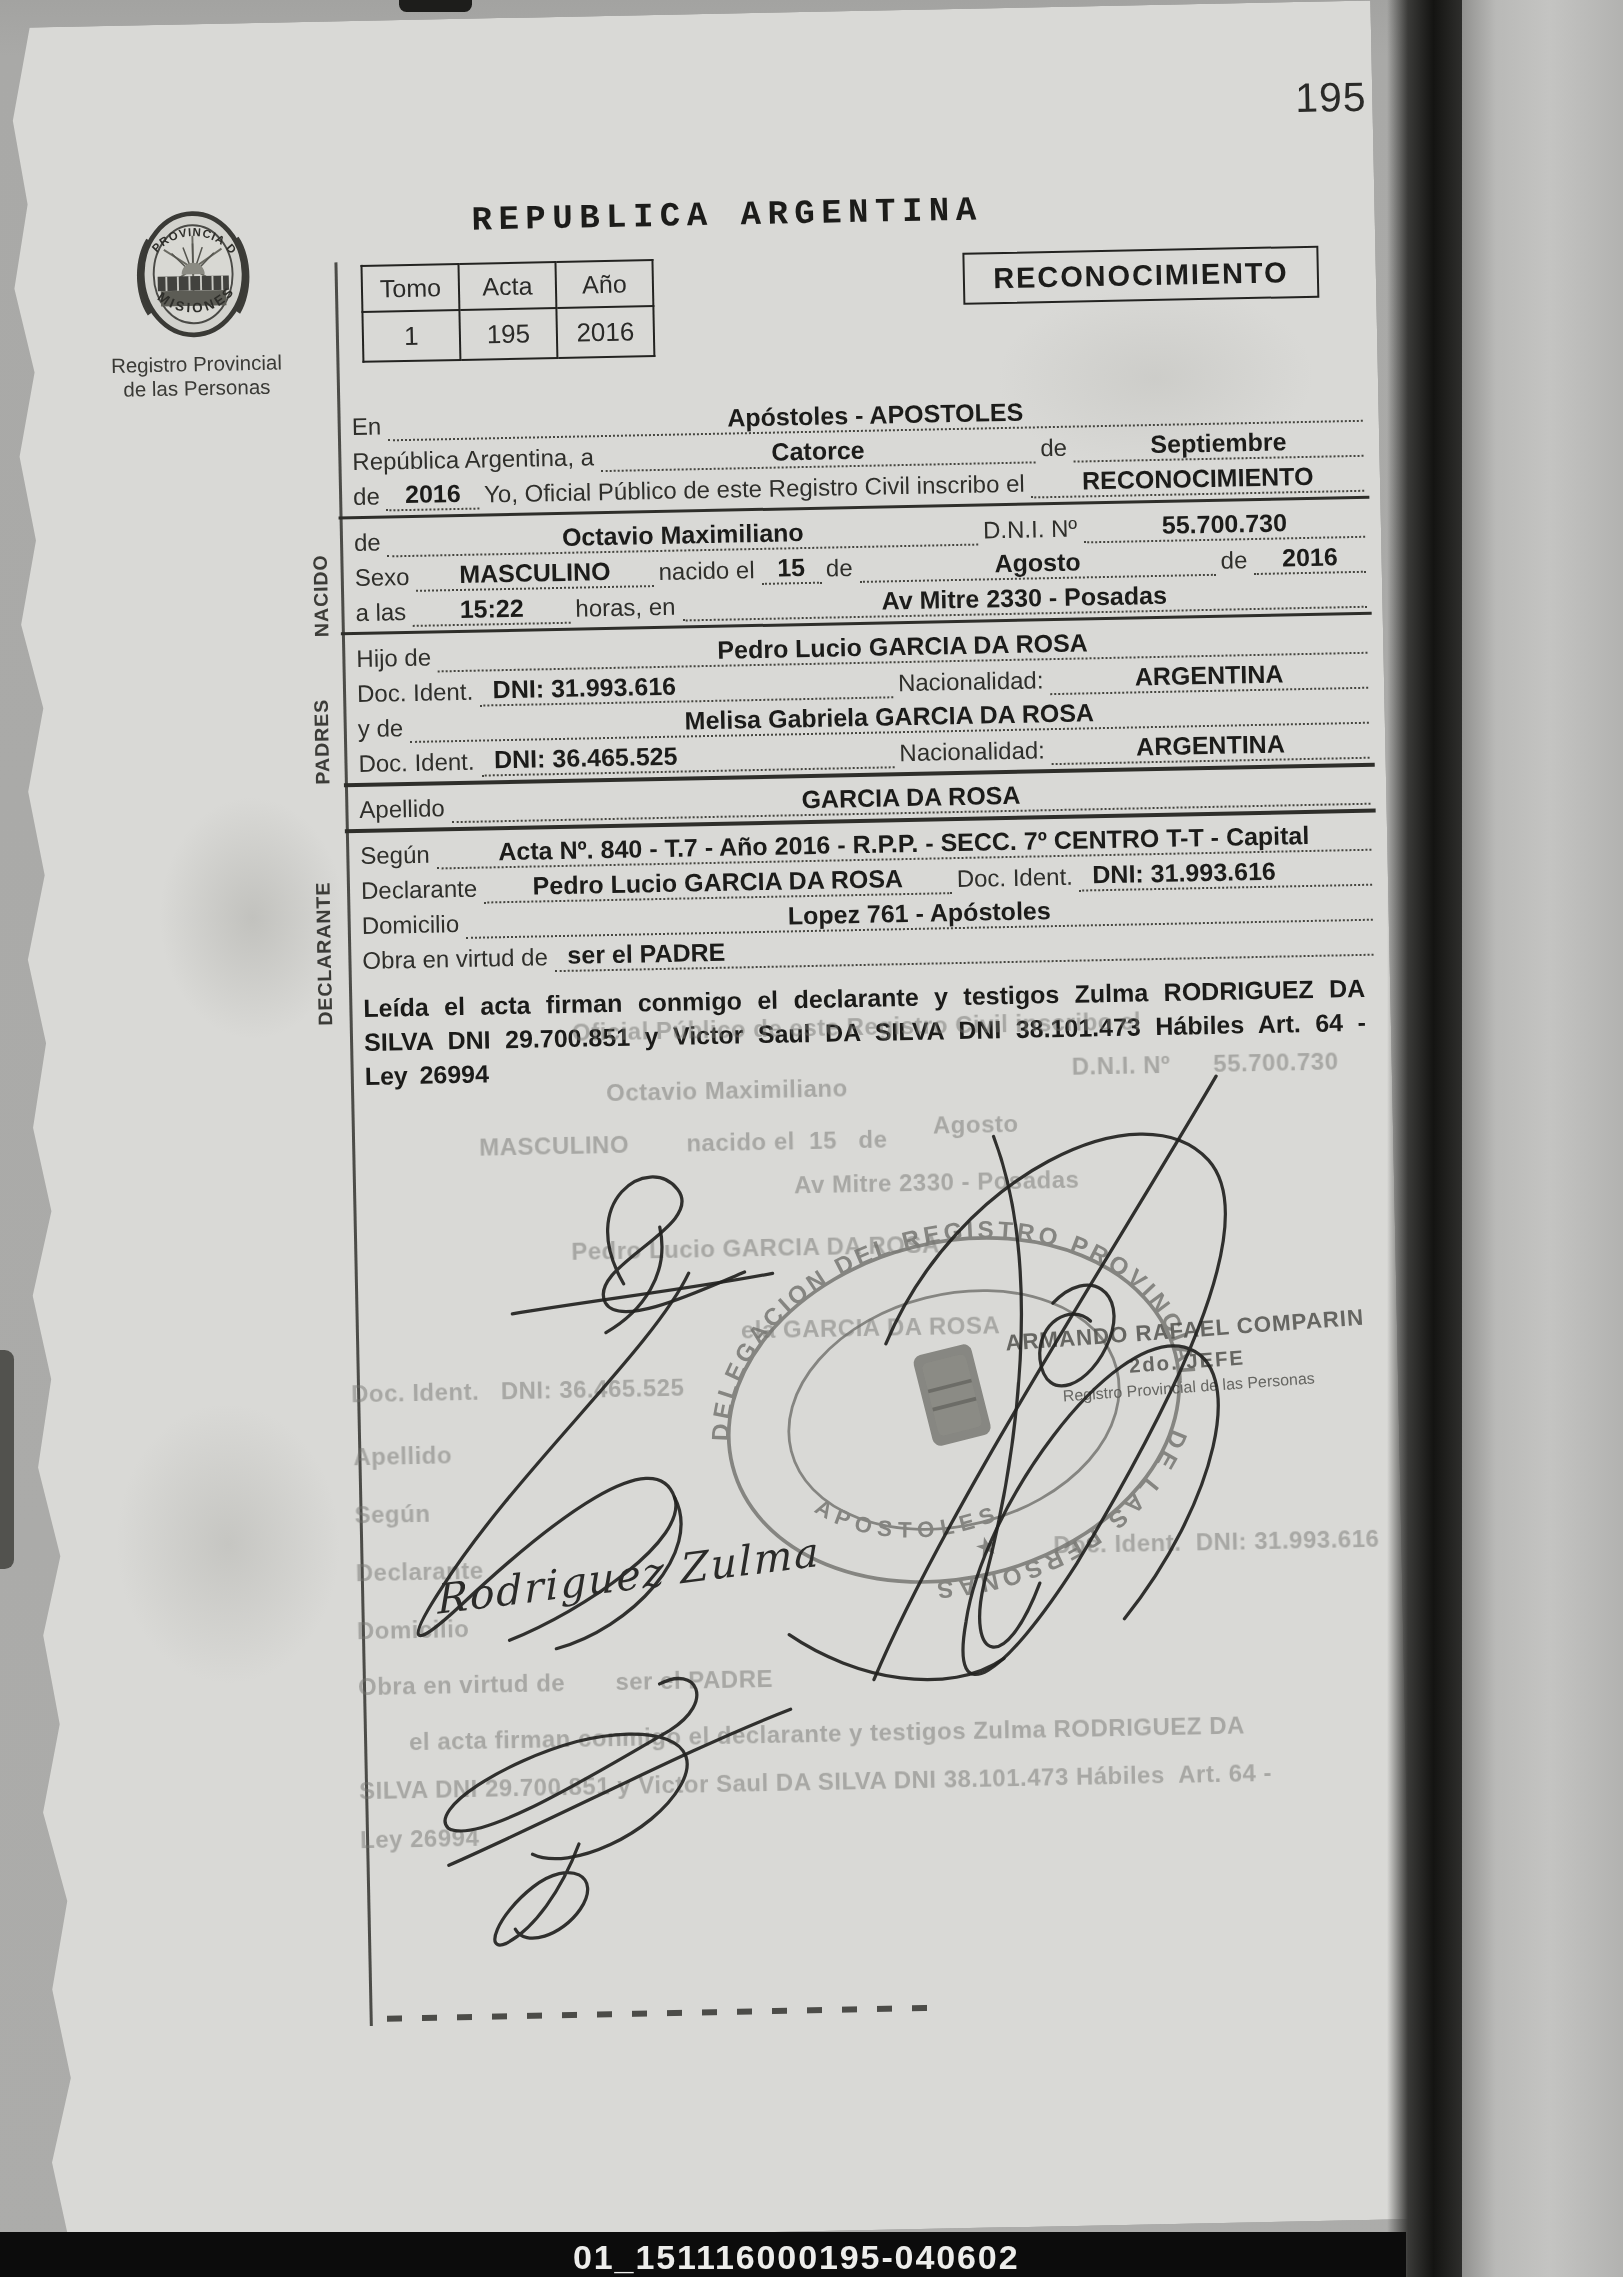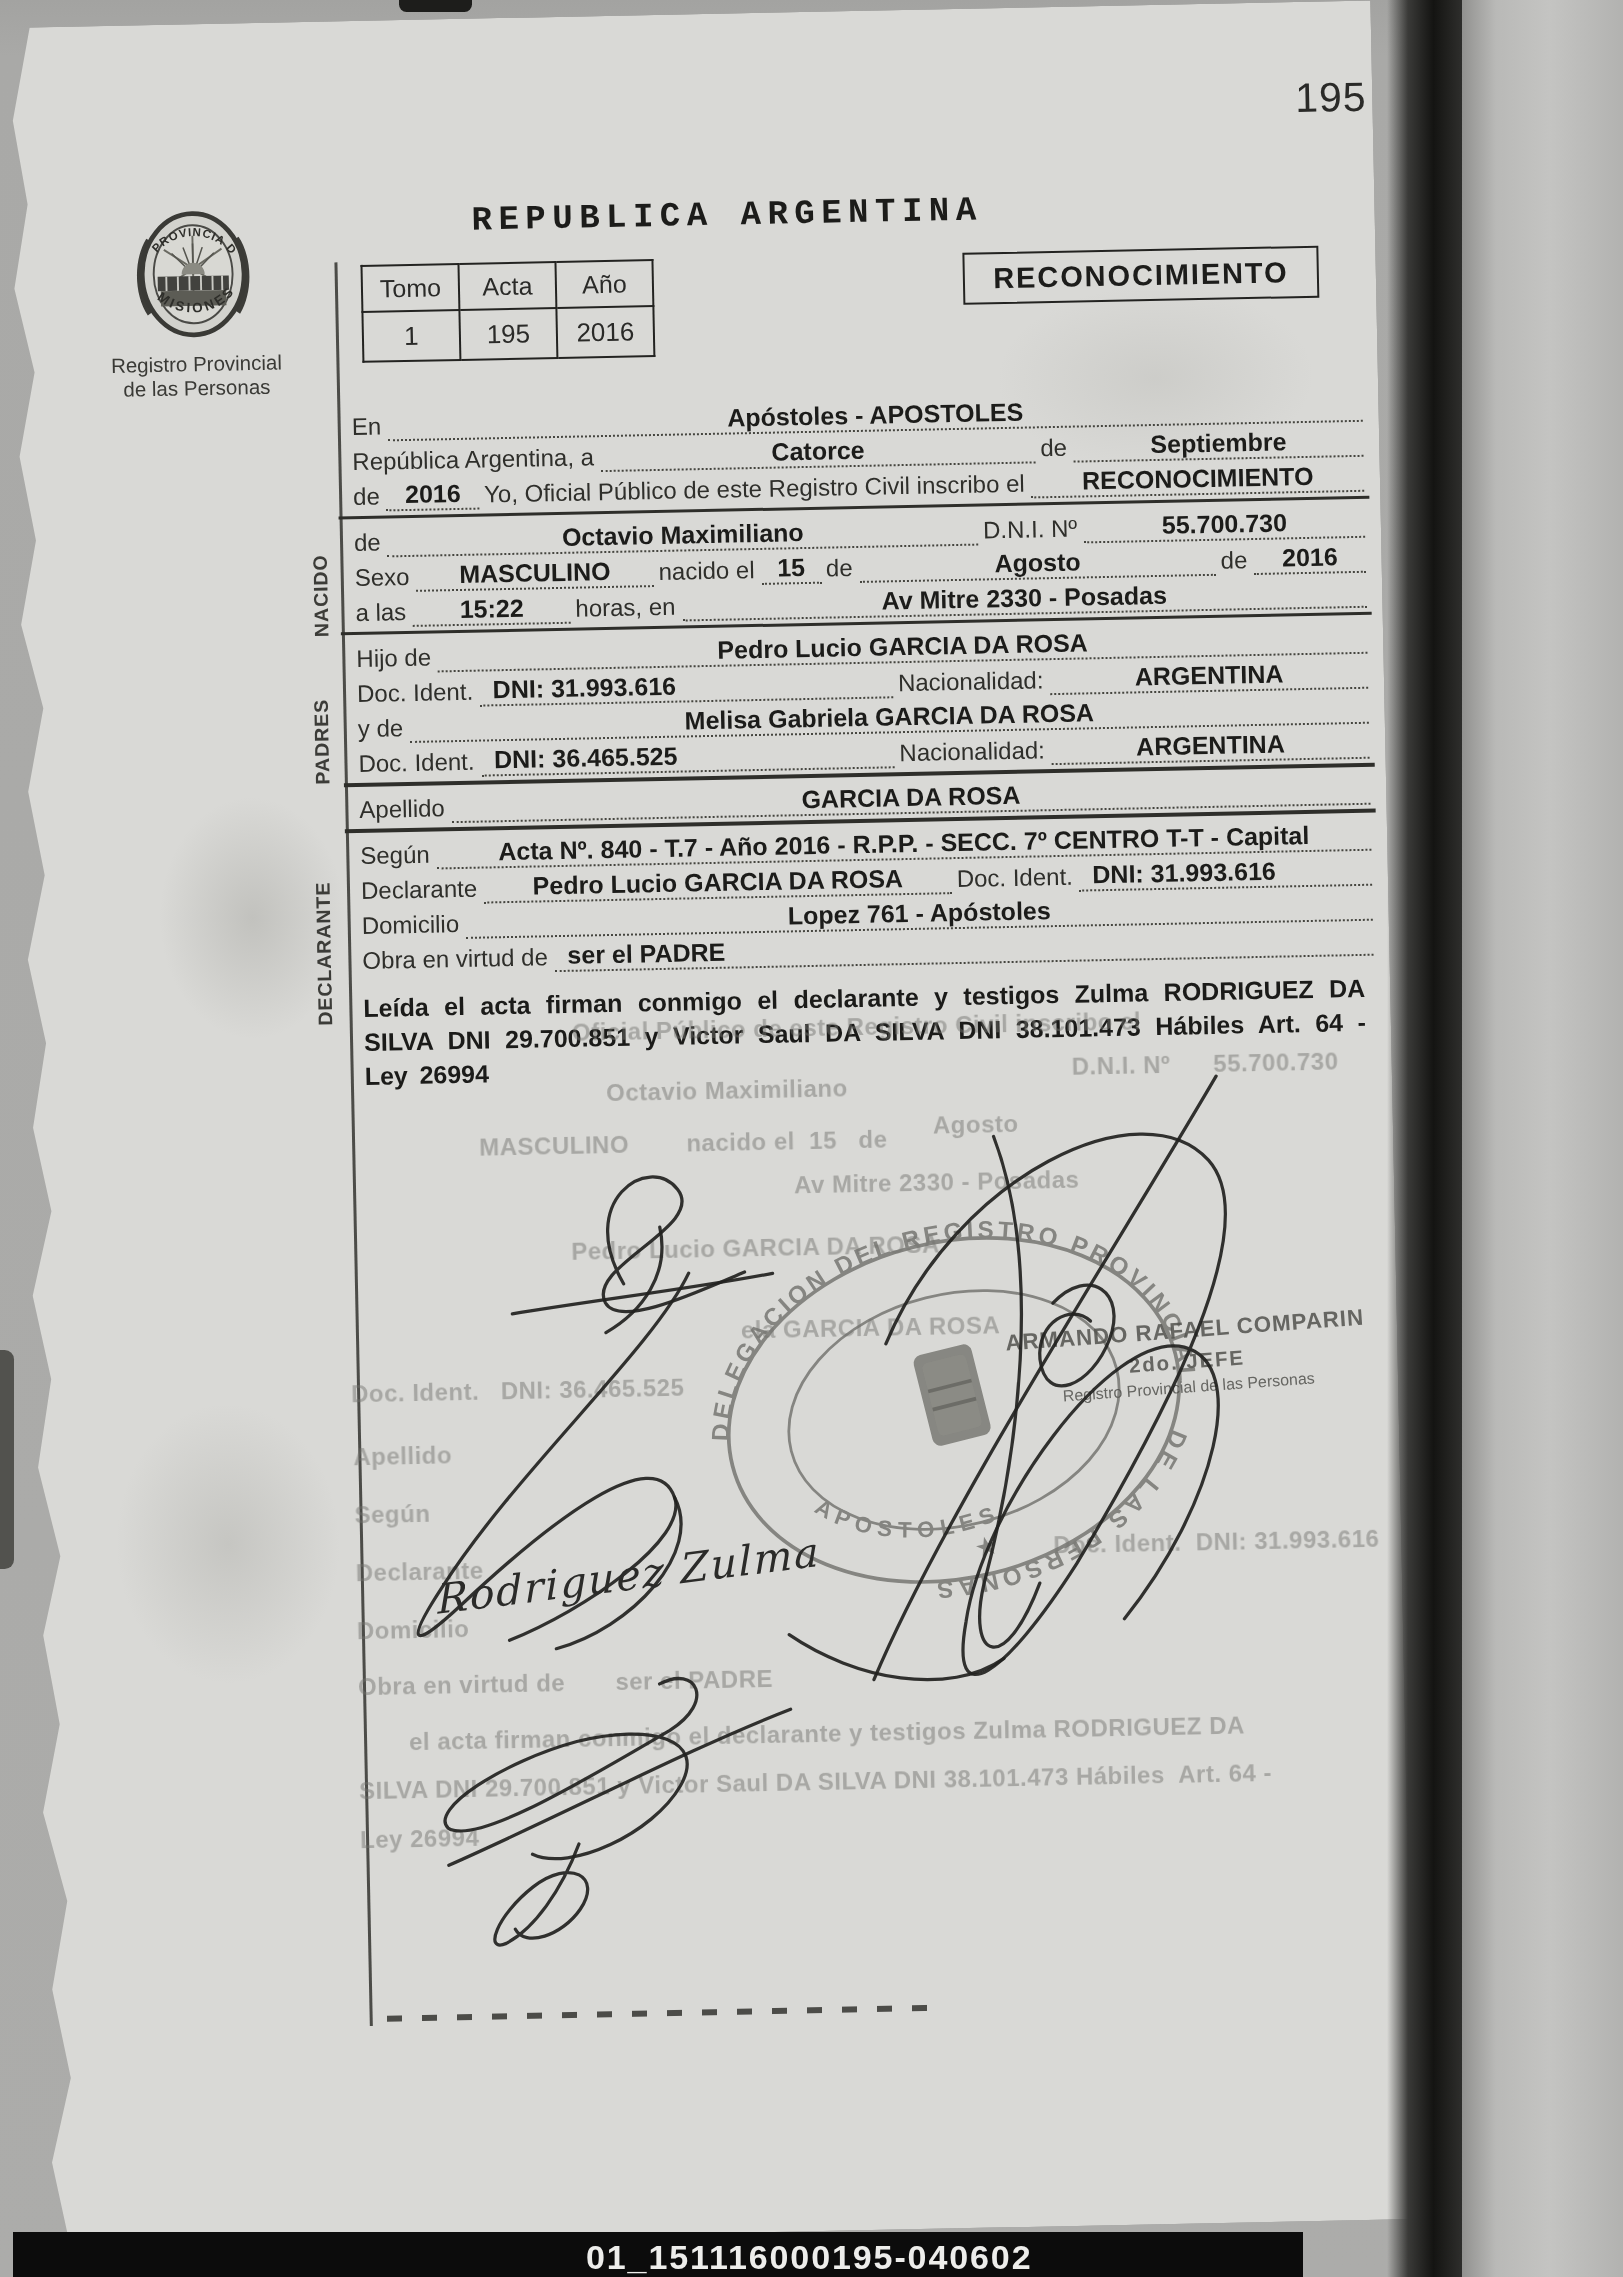--- a/index.html
+++ b/index.html
@@ -4,21 +4,21 @@
 <style>
   html,body{margin:0;padding:0;}
   body{background:#9e9e9c;font-family:"Liberation Sans",sans-serif;}
   .stage{position:relative;width:1623px;height:2277px;overflow:hidden;
          background:linear-gradient(180deg,#a3a3a1 0,#a9a9a7 56px,#acacaa 100%);}
   
   .right-band{position:absolute;left:1387px;top:0;width:75px;height:2277px;z-index:4;
     background:linear-gradient(90deg,rgba(90,90,88,0) 0,#3a3a38 28%,#141412 62%,#2e2e2c 100%);}
   .right-strip{position:absolute;left:1460px;top:0;width:163px;height:2277px;z-index:3;
     background:linear-gradient(90deg,#8f8f8d 0,#b9b9b7 22%,#c4c4c2 55%,#b2b2b0 100%);}
-  .footer-bar{position:absolute;left:13px;top:2232px;width:1290px;height:46px;background:#0c0c0c;z-index:6;}
+  .footer-bar{position:absolute;left:0;top:2232px;width:1406px;height:46px;background:#0c0c0c;z-index:6;}
   .footer-text{position:absolute;left:573px;top:5.6px;color:#ededeb;font-size:34px;font-weight:600;
     letter-spacing:1.9px;font-family:"Liberation Sans",sans-serif;}
   .edge-blob-top{position:absolute;left:399px;top:0;width:73px;height:12px;background:#1d1d1b;border-radius:0 0 7.5px 7.5px;z-index:5;}
   .edge-blob-left{position:absolute;left:0;top:1350px;width:14px;height:219px;background:#52524e;border-radius:0 9.3px 9.3px 0;z-index:5;}
   
   .page{position:absolute;left:22.4px;top:13px;width:1369px;height:2219px;z-index:2;
     background:#d9d9d6;transform:rotate(-1.15deg);transform-origin:54% 46%;
     clip-path:polygon(28px 0,1369px 0,1369px 2219px,24px 2219px,7.5px 2135px,28px 2051px,11.2px 1962px,28px 1874px,5.6px 1785px,24px 1697px,9.3px 1608px,28px 1529px,7.5px 1440px,22.4px 1352px,5.6px 1268px,26px 1184px,9.3px 1100px,24px 1016px,7.5px 932px,26px 848px,11.2px 764px,28px 681px,7.5px 597px,24px 513px,9.3px 429px,26px 345px,7.5px 261px,22.4px 177px,9.3px 93px);}
   .page .stain{position:absolute;border-radius:50%;pointer-events:none;}
   .stain1{left:140px;top:774px;width:186px;height:242px;background:radial-gradient(closest-side,rgba(140,140,134,.30),rgba(140,140,134,0));}

